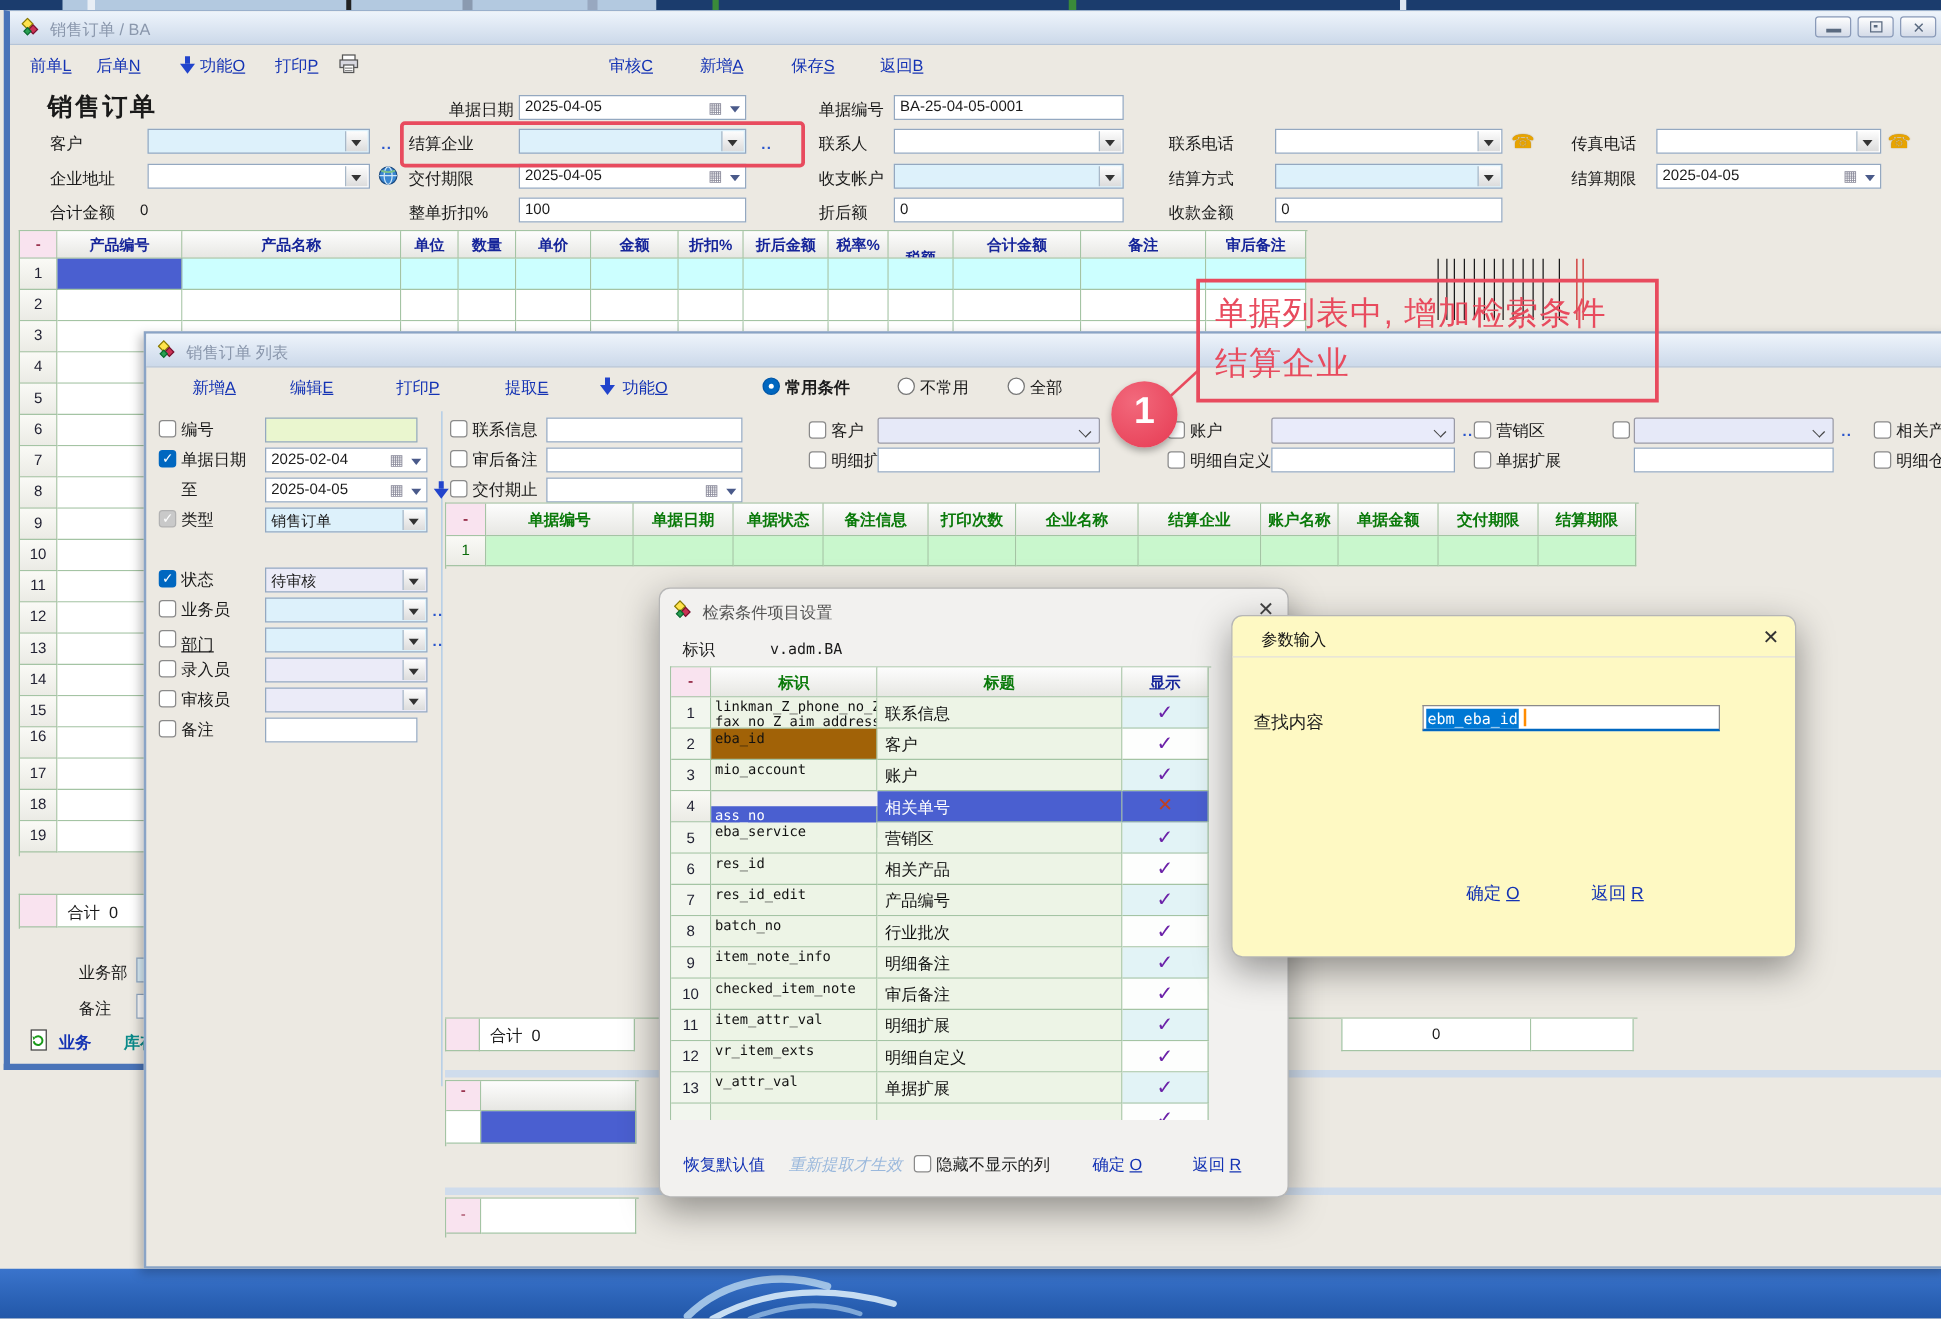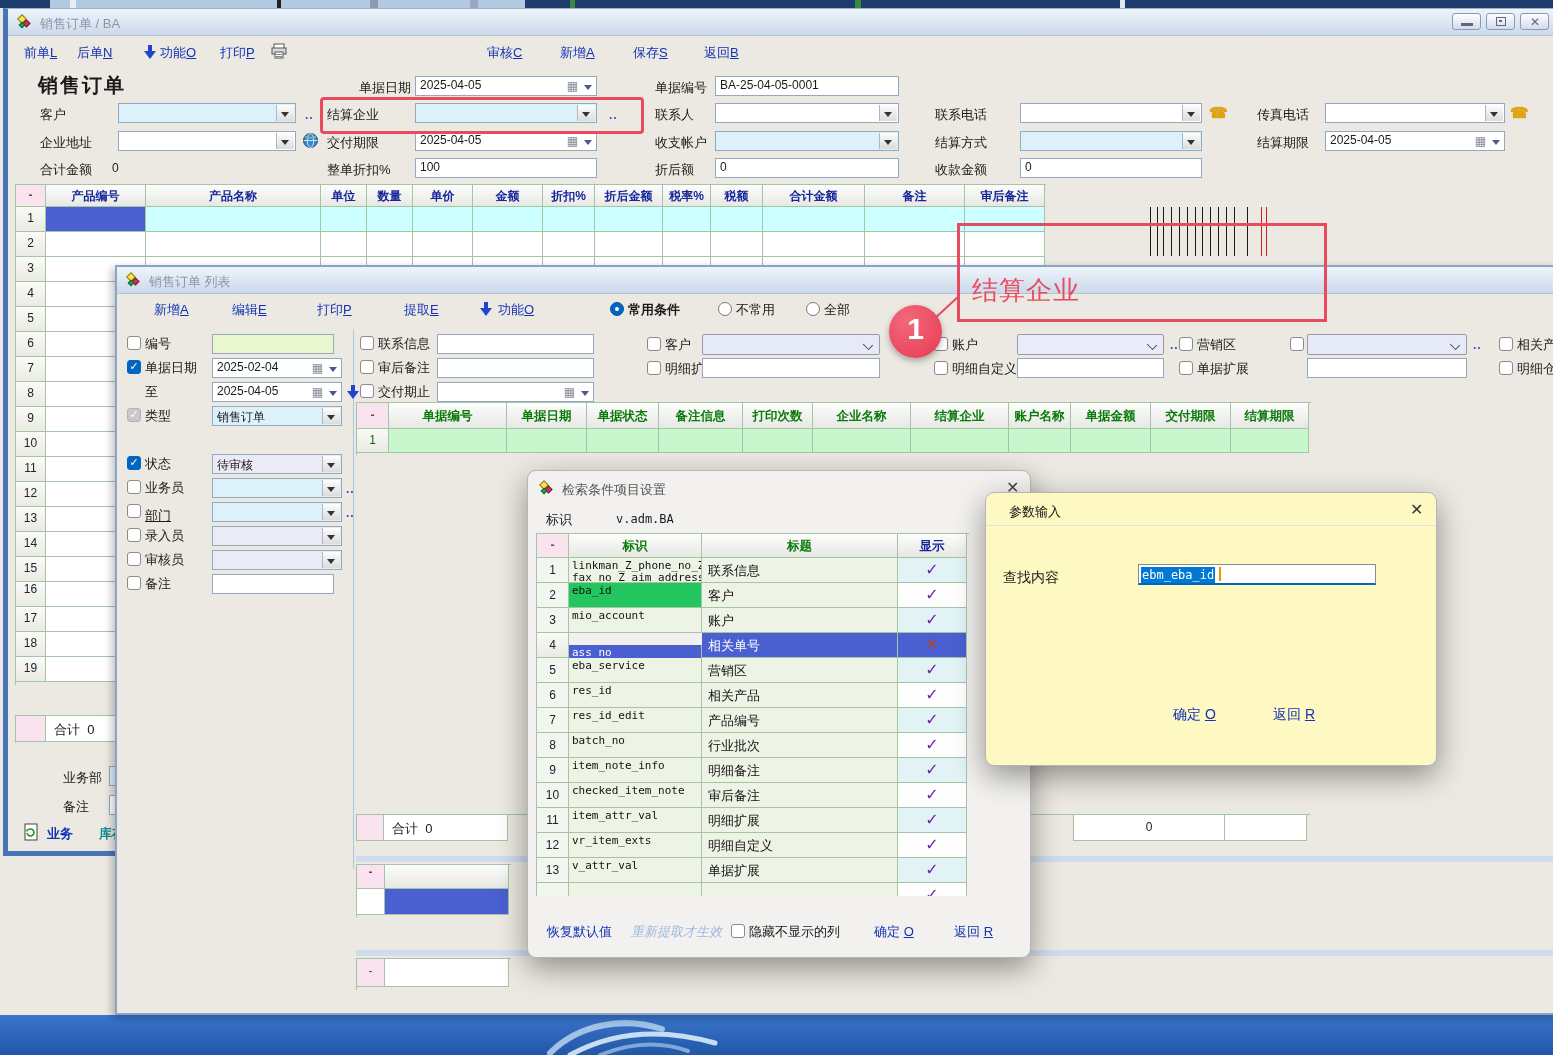--- a/index.html
+++ b/index.html
@@ -177,21 +177,21 @@
         <div class="gc gh gh-pink" style="left: 0px; top: 0px; width: 30px; height: 22px; padding-top: 3px; font-size: 12px;">-</div>
         <div class="gc gh m-head" style="left: 30px; top: 0px; width: 100px; height: 22px; padding-top: 3px; font-size: 12px;">产品编号</div>
         <div class="gc gh m-head" style="left: 130px; top: 0px; width: 175px; height: 22px; padding-top: 3px; font-size: 12px;">产品名称</div>
         <div class="gc gh m-head" style="left: 305px; top: 0px; width: 46px; height: 22px; padding-top: 3px; font-size: 12px;">单位</div>
         <div class="gc gh m-head" style="left: 351px; top: 0px; width: 46px; height: 22px; padding-top: 3px; font-size: 12px;">数量</div>
         <div class="gc gh m-head" style="left: 397px; top: 0px; width: 60px; height: 22px; padding-top: 3px; font-size: 12px;">单价</div>
         <div class="gc gh m-head" style="left: 457px; top: 0px; width: 70px; height: 22px; padding-top: 3px; font-size: 12px;">金额</div>
         <div class="gc gh m-head" style="left: 527px; top: 0px; width: 52px; height: 22px; padding-top: 3px; font-size: 12px;">折扣%</div>
         <div class="gc gh m-head" style="left: 579px; top: 0px; width: 68px; height: 22px; padding-top: 3px; font-size: 12px;">折后金额</div>
         <div class="gc gh m-head" style="left: 647px; top: 0px; width: 48px; height: 22px; padding-top: 3px; font-size: 12px;">税率%</div>
-        <div class="gc gh m-head" style="left: 695px; top: 0px; width: 52px; height: 22px; padding-top: 3px; font-size: 12px;">税额</div>
+        <div class="gc gh m-head" style="left: 695px; top: 0px; width: 52px; height: 22px; padding-top: 13px; font-size: 12px;">税额</div>
         <div class="gc gh m-head" style="left: 747px; top: 0px; width: 102px; height: 22px; padding-top: 3px; font-size: 12px;">合计金额</div>
         <div class="gc gh m-head" style="left: 849px; top: 0px; width: 100px; height: 22px; padding-top: 3px; font-size: 12px;">备注</div>
         <div class="gc gh m-head" style="left: 949px; top: 0px; width: 80px; height: 22px; padding-top: 3px; font-size: 12px;">审后备注</div>
         <div class="gc gnum" style="left: 0px; top: 22px; width: 30px; height: 25px; padding-top: 4px; text-align: center;">1</div>
         <div class="gc" style="left: 30px; top: 22px; width: 100px; height: 25px; background: rgb(74, 95, 208); padding-top: 4px; text-align: center;"></div>
         <div class="gc" style="left: 130px; top: 22px; width: 175px; height: 25px; background: rgb(204, 255, 255); padding-top: 4px; text-align: center;"></div>
         <div class="gc" style="left: 305px; top: 22px; width: 46px; height: 25px; background: rgb(204, 255, 255); padding-top: 4px; text-align: center;"></div>
         <div class="gc" style="left: 351px; top: 22px; width: 46px; height: 25px; background: rgb(204, 255, 255); padding-top: 4px; text-align: center;"></div>
         <div class="gc" style="left: 397px; top: 22px; width: 60px; height: 25px; background: rgb(204, 255, 255); padding-top: 4px; text-align: center;"></div>
         <div class="gc" style="left: 457px; top: 22px; width: 70px; height: 25px; background: rgb(204, 255, 255); padding-top: 4px; text-align: center;"></div>
@@ -657,20 +657,21 @@
       <div class="gc" style="left:28px;top:24px;width:124px;height:26px;background:#4a5fd0;"></div>
     </div>
 
     <div class="grid" style="left:239px;top:691px;width:154px;height:31px;">
       <div class="gc gh-pink" style="left:0;top:0;width:28px;height:28px;color:#9a3550;text-align:center;padding-top:5px;">-</div>
       <div class="gc" style="left:28px;top:0;width:124px;height:28px;background:#fff;"></div>
     </div>
   </div>
 
   <div class="abs" style="left:957px;top:223px;width:370px;height:99px;border:3px solid #e84b5e;z-index:3;box-sizing:border-box;"></div>
+  <div class="annot-text" style="left:972px;top:233px;z-index:3;">单据列表中, 增加检索条件</div>
   <div class="annot-text" style="left:972px;top:273px;z-index:3;">结算企业</div>
   <svg class="abs" style="left:925px;top:292px;z-index:3;" width="40" height="34" viewBox="0 0 40 34">
     <line x1="8" y1="28" x2="34" y2="4" stroke="#e84b5e" stroke-width="2"></line>
   </svg>
   <div class="abs" style="left:889px;top:305px;width:53px;height:53px;border-radius:50%;background:radial-gradient(circle at 35% 30%,#f2697c,#e63a52);box-shadow:0 3px 6px rgba(0,0,0,.3);z-index:4;">
     <div class="abs" style="left:0;top:7px;width:53px;text-align:center;color:#fff;font-size:30px;font-weight:bold;">1</div>
   </div>
 
   <div class="dlg" style="left:527px;top:470px;width:502px;height:486px;z-index:5;">
     <svg class="abs" style="left:11px;top:9px;" width="16" height="16" viewBox="0 0 16 16">
@@ -686,21 +687,21 @@
       <div class="grid" id="settings-grid" style="left:0;top:0;width:432px;height:380px;">
           <div class="gc gh gh-pink" style="left: 0px; top: 0px; width: 32px; height: 24px; padding-top: 4px; font-size: 12.5px;">-</div>
           <div class="gc gh " style="left: 32px; top: 0px; width: 133px; height: 24px; padding-top: 4px; font-size: 12.5px; color: rgb(10, 122, 10);">标识</div>
           <div class="gc gh " style="left: 165px; top: 0px; width: 196px; height: 24px; padding-top: 4px; font-size: 12.5px; color: rgb(10, 122, 10);">标题</div>
           <div class="gc gh " style="left: 361px; top: 0px; width: 69px; height: 24px; padding-top: 4px; font-size: 12.5px; color: rgb(22, 37, 154);">显示</div>
           <div class="gc gnum" style="left: 0px; top: 24px; width: 32px; height: 25px; padding-top: 5px; background: rgb(242, 246, 238);">1</div>
           <div class="gc mono" style="left: 32px; top: 24px; width: 133px; height: 25px; background: rgb(237, 244, 230); color: rgb(17, 17, 17); font-size: 11px; padding: 2px 3px; line-height: 11px;">linkman_Z_phone_no_Z_<div style="margin-top: 1px;">fax_no_Z_aim_address</div></div>
           <div class="gc" style="left: 165px; top: 24px; width: 196px; height: 25px; background: rgb(237, 244, 230); color: rgb(17, 17, 17); font-size: 13px; padding: 4px 0px 0px 6px;">联系信息</div>
           <div class="gc" style="left: 361px; top: 24px; width: 69px; height: 25px; background: rgb(226, 243, 246); text-align: center; padding-top: 2px;"><span class="check">✓</span></div>
           <div class="gc gnum" style="left: 0px; top: 49px; width: 32px; height: 25px; padding-top: 5px; background: rgb(242, 246, 238);">2</div>
-          <div class="gc mono" style="left: 32px; top: 49px; width: 133px; height: 25px; background: #22c55e; color: rgb(17, 17, 17); font-size: 11px; padding: 2px 3px; line-height: 11px;">eba_id</div>
+          <div class="gc mono" style="left: 32px; top: 49px; width: 133px; height: 25px; background: #a16207; color: rgb(17, 17, 17); font-size: 11px; padding: 2px 3px; line-height: 11px;">eba_id</div>
           <div class="gc" style="left: 165px; top: 49px; width: 196px; height: 25px; background: rgb(237, 244, 230); color: rgb(17, 17, 17); font-size: 13px; padding: 4px 0px 0px 6px;">客户</div>
           <div class="gc" style="left: 361px; top: 49px; width: 69px; height: 25px; background: rgb(253, 254, 253); text-align: center; padding-top: 2px;"><span class="check">✓</span></div>
           <div class="gc gnum" style="left: 0px; top: 74px; width: 32px; height: 25px; padding-top: 5px; background: rgb(242, 246, 238);">3</div>
           <div class="gc mono" style="left: 32px; top: 74px; width: 133px; height: 25px; background: rgb(237, 244, 230); color: rgb(17, 17, 17); font-size: 11px; padding: 2px 3px; line-height: 11px;">mio_account</div>
           <div class="gc" style="left: 165px; top: 74px; width: 196px; height: 25px; background: rgb(237, 244, 230); color: rgb(17, 17, 17); font-size: 13px; padding: 4px 0px 0px 6px;">账户</div>
           <div class="gc" style="left: 361px; top: 74px; width: 69px; height: 25px; background: rgb(226, 243, 246); text-align: center; padding-top: 2px;"><span class="check">✓</span></div>
           <div class="gc gnum" style="left: 0px; top: 99px; width: 32px; height: 25px; padding-top: 5px;">4</div>
           <div class="gc mono" style="left: 32px; top: 111px; width: 133px; height: 25px; background: rgb(74, 95, 208); color: rgb(255, 255, 255); font-size: 11px; padding: 2px 3px; line-height: 11px;">ass_no</div>
           <div class="gc" style="left: 165px; top: 99px; width: 196px; height: 25px; background: rgb(74, 95, 208); color: rgb(255, 255, 255); font-size: 13px; padding: 4px 0px 0px 6px;">相关单号</div>
           <div class="gc" style="left: 361px; top: 99px; width: 69px; height: 25px; background: rgb(74, 95, 208); text-align: center; padding-top: 2px;"><span class="xmark">✕</span></div>

